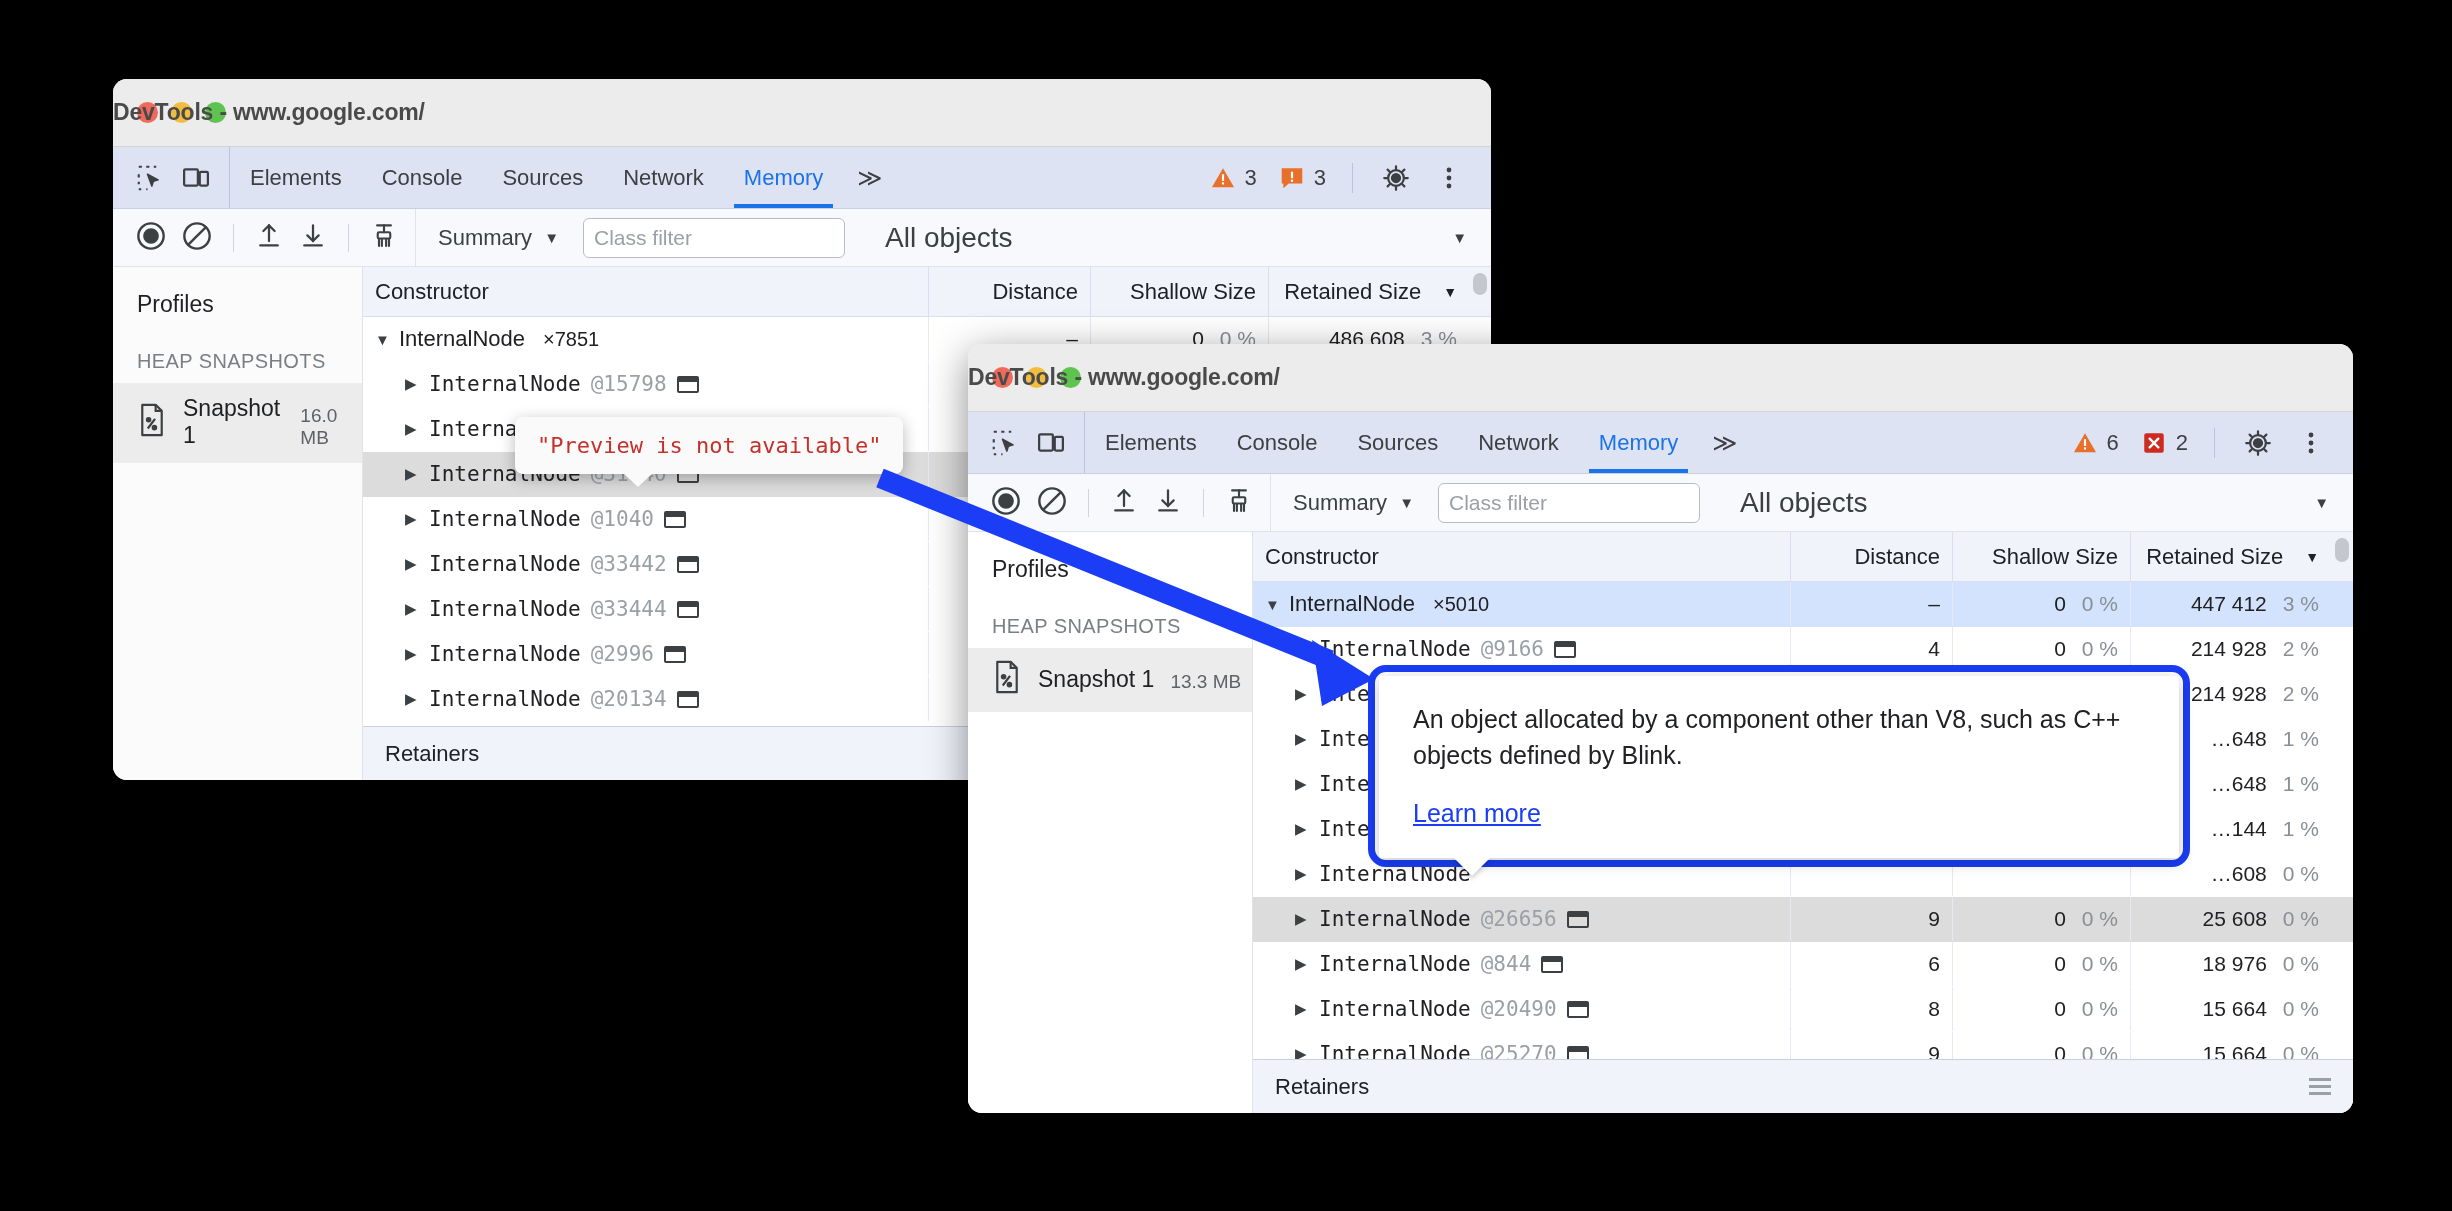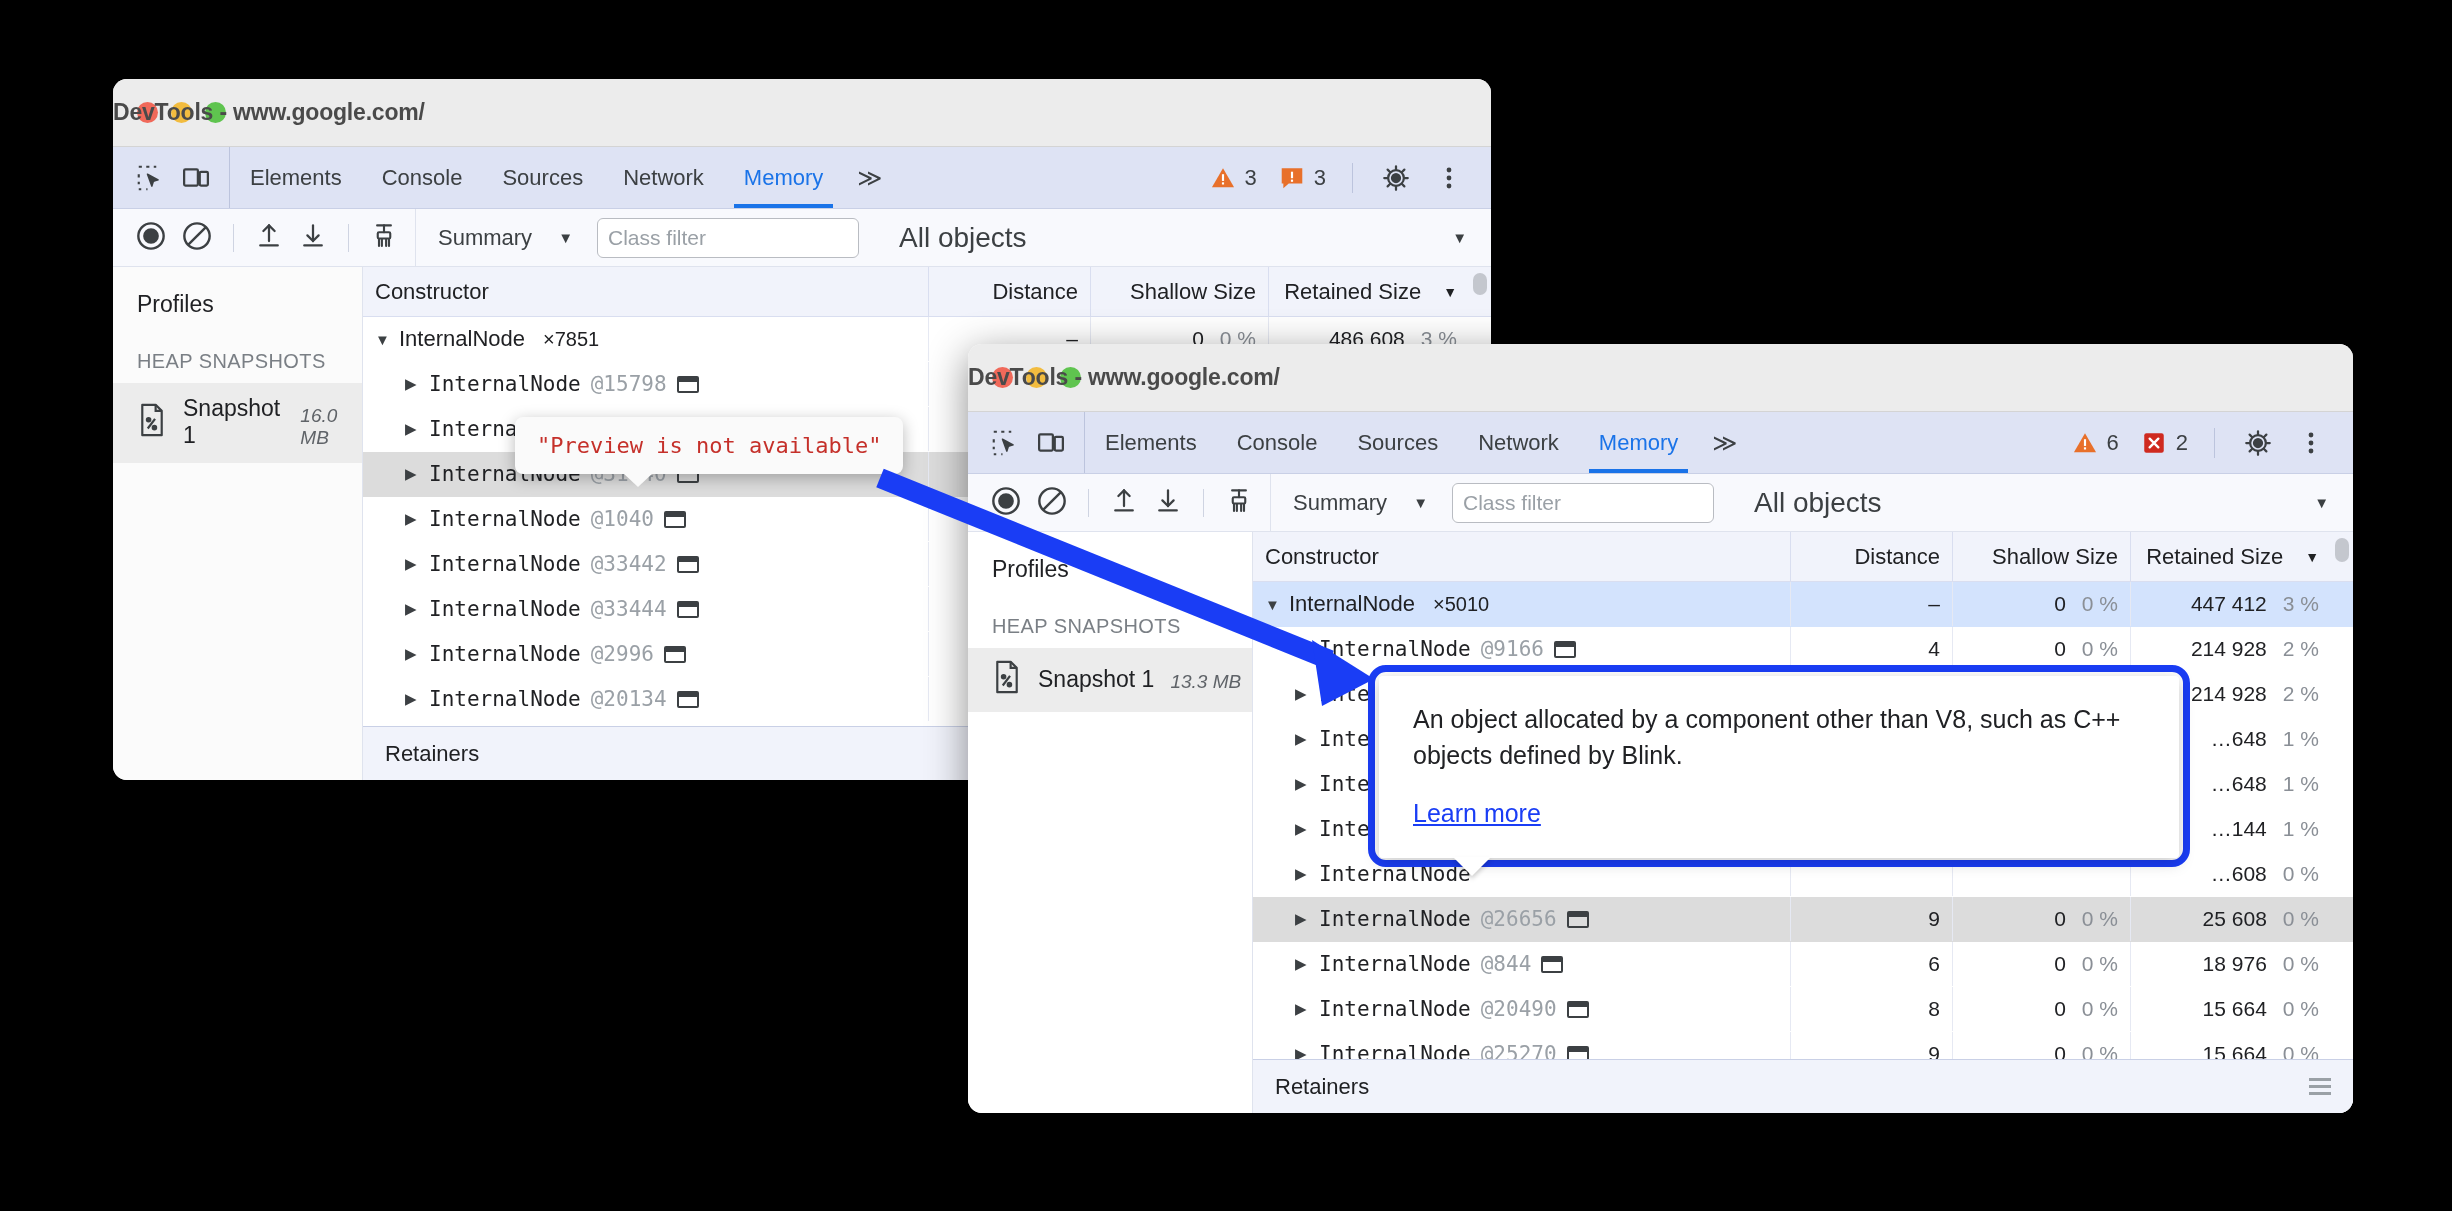--- a/index.html
+++ b/index.html
@@ -96,21 +96,21 @@
     padding: 0 16px 0 22px;
     height: 100%;
     border-right: 1px solid #dfe3ee;
   }
   .mt-left .divider { width: 1px; height: 28px; background: #cfd4e2; margin: 0 6px; }
   .mt-right {
     display: flex; align-items: center; gap: 0;
     padding-left: 22px; flex: 1; min-width: 0;
   }
   .select-like {
-    display: flex; align-items: center; gap: 26px;
+    display: flex; align-items: center; gap: 12px;
     font-size: 22px; color: #3c4043;
   }
   .caret { font-size: 15px; color: #3c4043; line-height: 1; }
   .class-filter {
     margin-left: 24px;
     width: 262px; height: 40px;
     border: 1px solid #b9bcc2; border-radius: 6px;
     background: #fff;
     font-size: 21px; color: #9aa0a6;
     padding: 0 10px;
@@ -134,21 +134,21 @@
     font-size: 20px; color: #7a7f85; letter-spacing: 0.4px;
     padding: 32px 0 10px 24px;
   }
   .sb-item {
     display: flex; align-items: center; gap: 16px;
     padding: 12px 0 14px 24px;
     background: #ececec;
   }
   .sb-item .lines { display: flex; gap: 16px; align-items: flex-end; }
   .sb-name { font-size: 23px; color: #202124; }
-  .sb-sub { font-size: 19px; color: #5f6368; font-style: italic; }
+  .sb-sub { font-size: 19px; color: #5f6368; }
 
   .content { flex: 1; display: flex; flex-direction: column; min-width: 0; background:#fff; }
 
   
   .grid { flex: 1; display: flex; flex-direction: column; min-height: 0; position: relative; }
   .ghead {
     display: flex; height: 50px;
     background: #f1f3fb;
     border-bottom: 1px solid #d9def0;
     flex: 0 0 auto;

